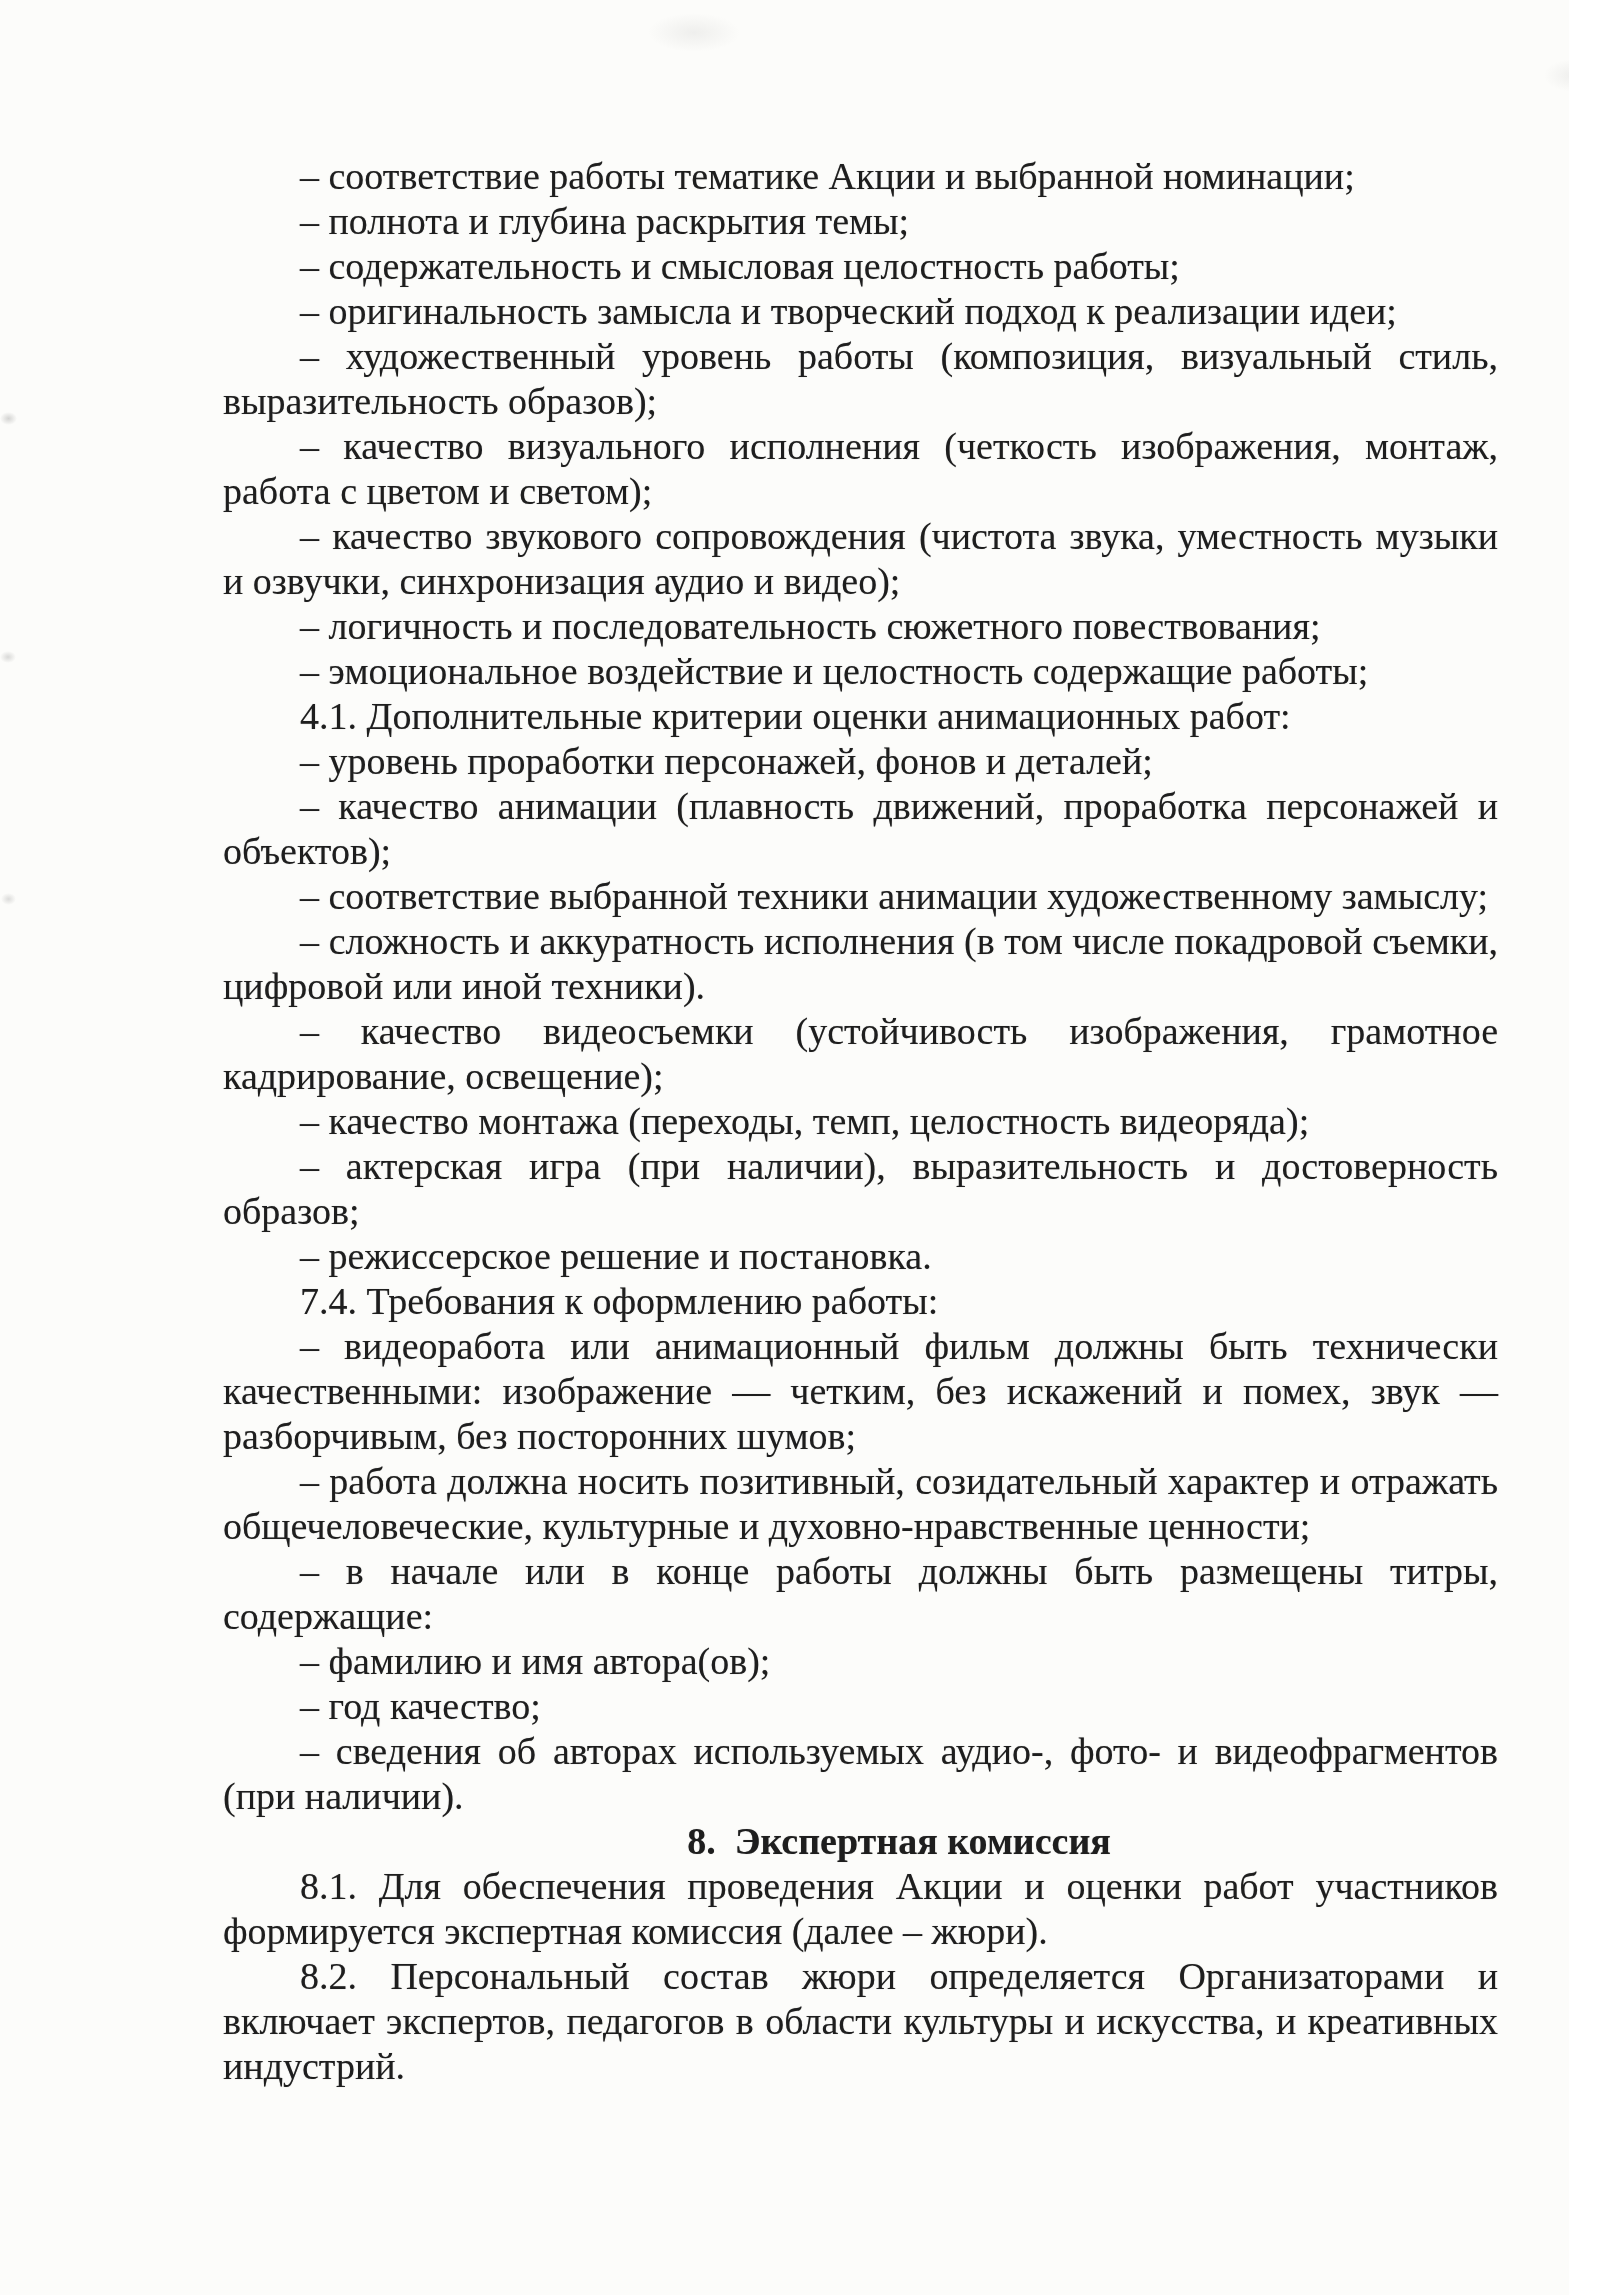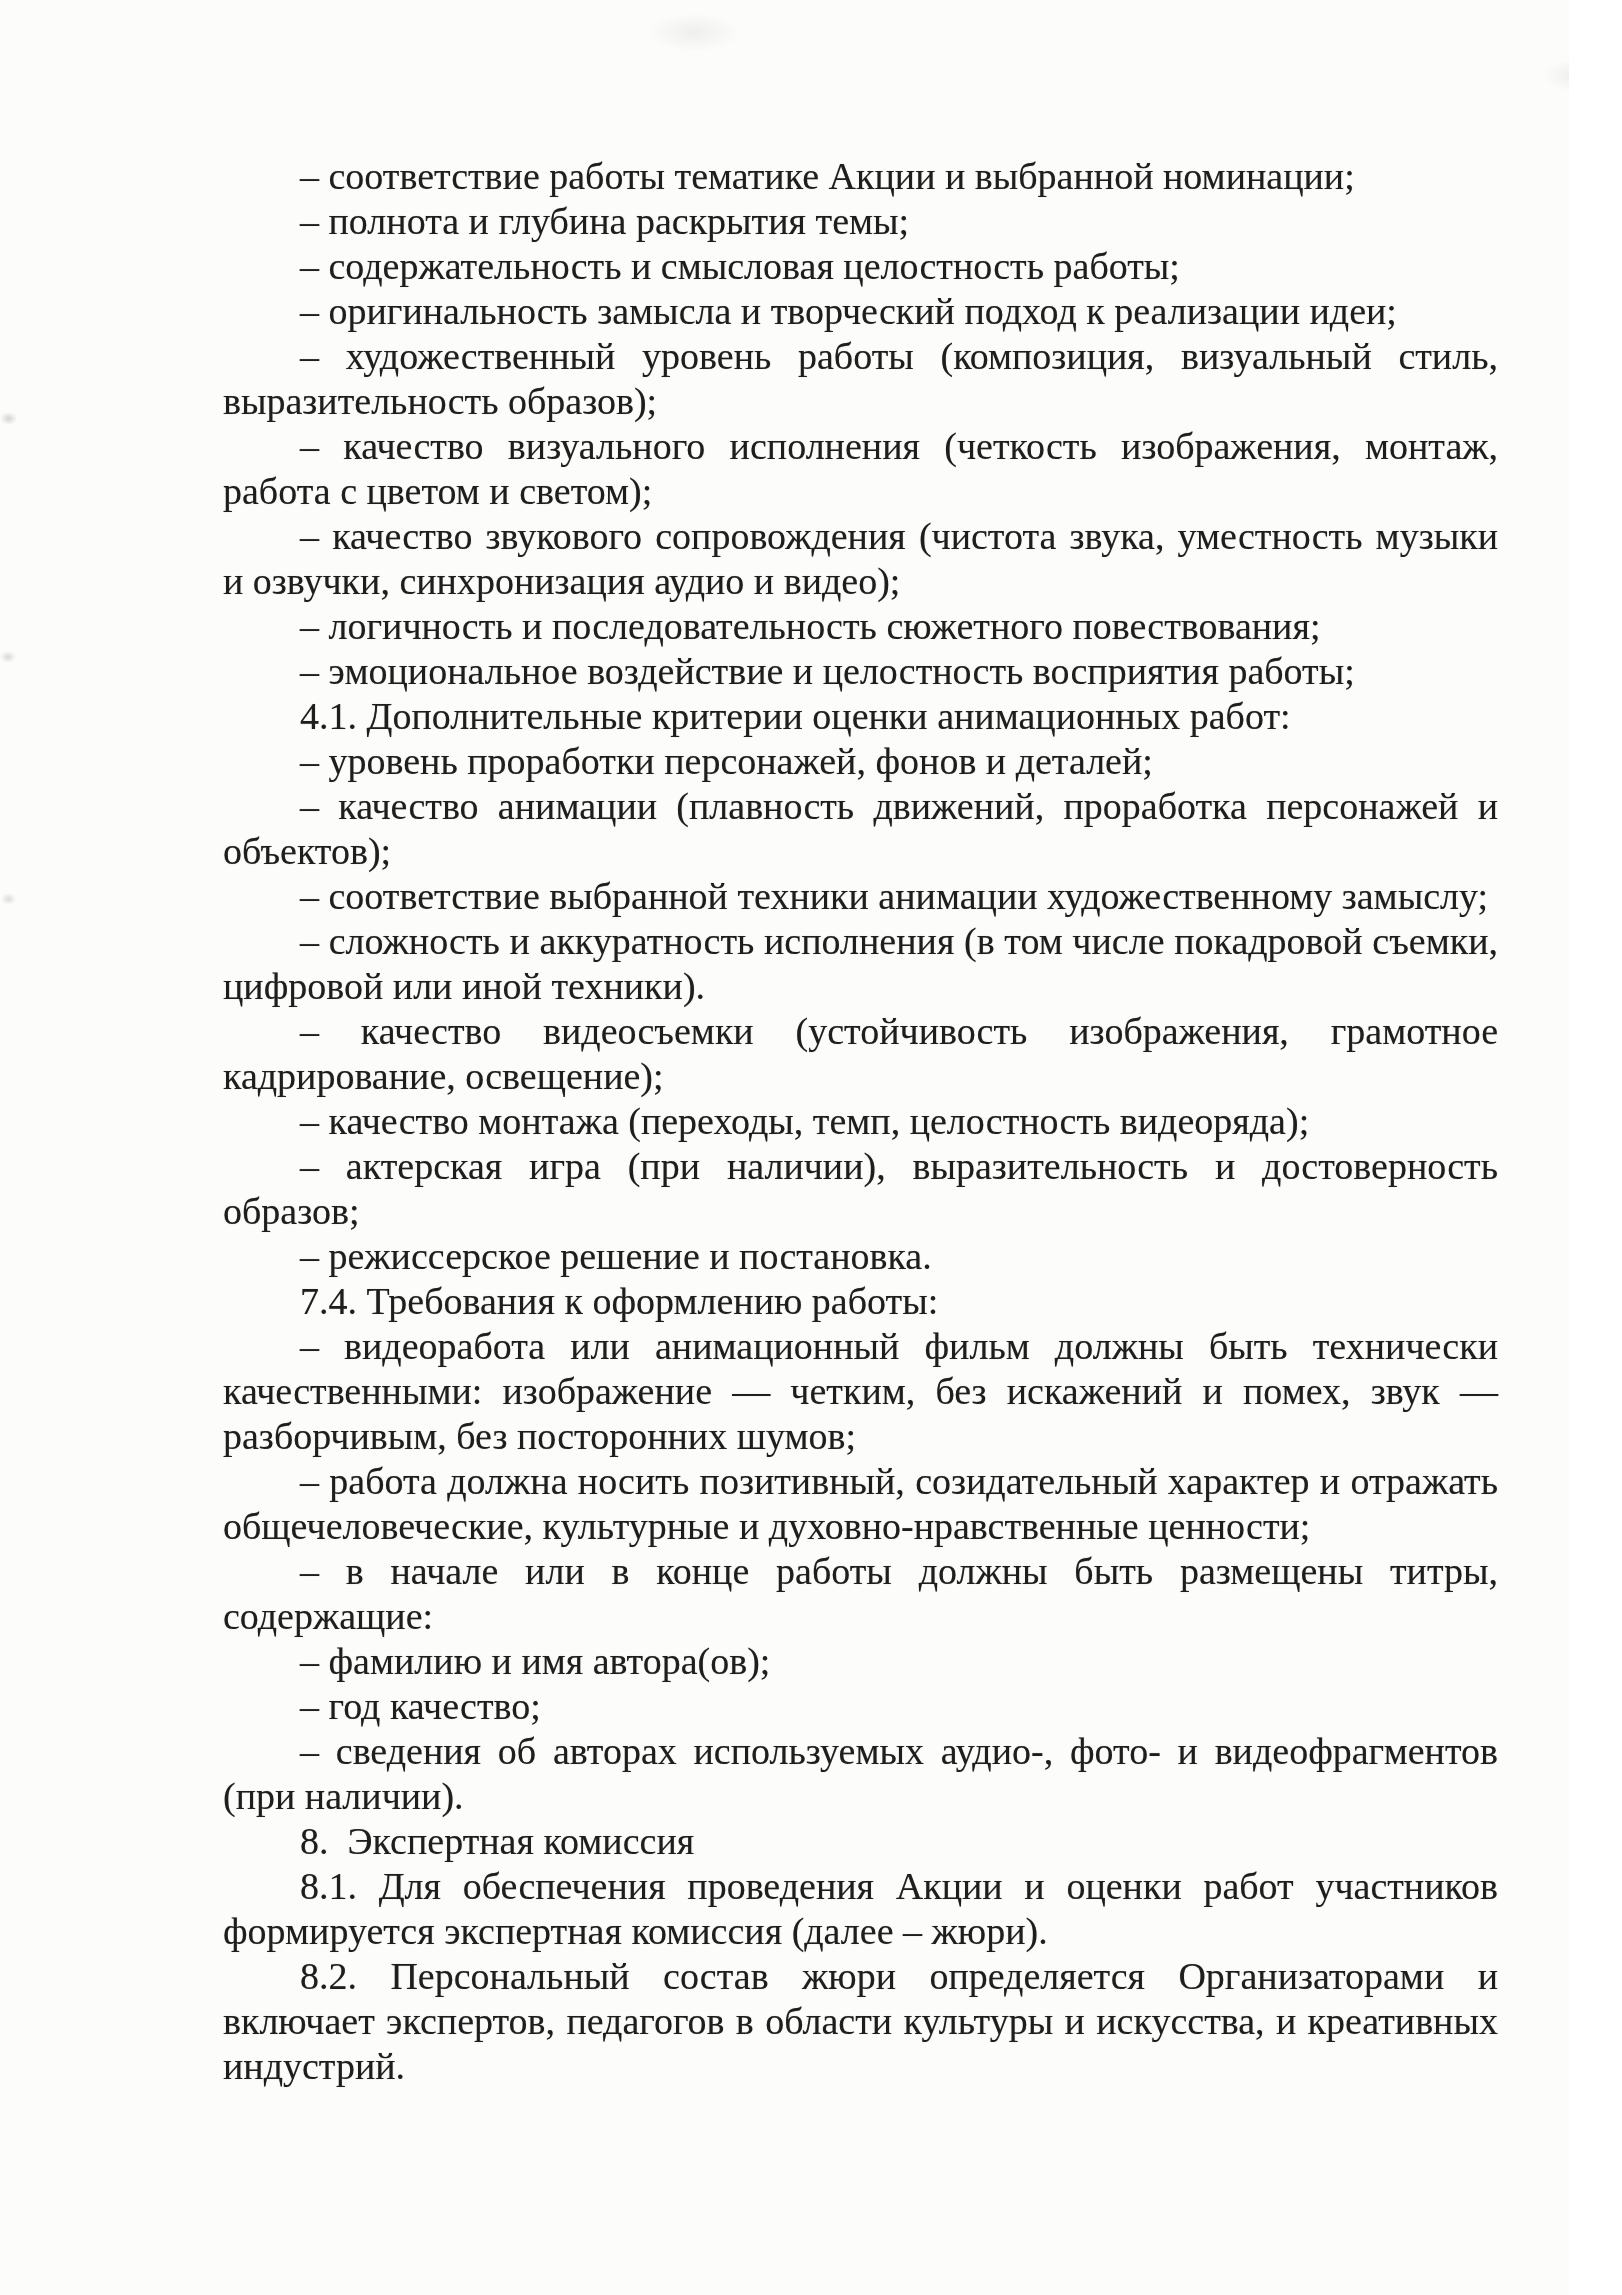--- a/index.html
+++ b/index.html
@@ -43,22 +43,22 @@
     color: var(--ink, #1e1e1e);
     text-align: justify;
     text-shadow: 0 0 0.8px rgba(35,35,35,0.45);
   }
   .text-block p {
     margin: 0;
     padding: 0;
     text-indent: 77px;
   }
   .text-block p.heading {
-    text-align: left;
-    font-weight: normal;
+    text-align: center;
+    font-weight: bold;
   }
 </style>
 </head>
 <body>
 
 <div class="page">
   <span class="smudge smudge-a"></span>
   <span class="smudge smudge-b"></span>
   <span class="smudge smudge-c"></span>
   <span class="smudge smudge-d"></span>
@@ -66,21 +66,21 @@
 
   <div class="text-block">
       <p class="item">– соответствие работы тематике Акции и выбранной номинации;</p>
       <p class="item">– полнота и глубина раскрытия темы;</p>
       <p class="item">– содержательность и смысловая целостность работы;</p>
       <p class="item">– оригинальность замысла и творческий подход к реализации идеи;</p>
       <p class="item">– художественный уровень работы (композиция, визуальный стиль, выразительность образов);</p>
       <p class="item">– качество визуального исполнения (четкость изображения, монтаж, работа с цветом и светом);</p>
       <p class="item">– качество звукового сопровождения (чистота звука, уместность музыки и озвучки, синхронизация аудио и видео);</p>
       <p class="item">– логичность и последовательность сюжетного повествования;</p>
-      <p class="item">– эмоциональное воздействие и целостность восприятия работы;</p>
+      <p class="item">– эмоциональное воздействие и целостность содержащие работы;</p>
       <p class="item">4.1. Дополнительные критерии оценки анимационных работ:</p>
       <p class="item">– уровень проработки персонажей, фонов и деталей;</p>
       <p class="item">– качество анимации (плавность движений, проработка персонажей и объектов);</p>
       <p class="item">– соответствие выбранной техники анимации художественному замыслу;</p>
       <p class="item">– сложность и аккуратность исполнения (в том числе покадровой съемки, цифровой или иной техники).</p>
       <p class="item">– качество видеосъемки (устойчивость изображения, грамотное кадрирование, освещение);</p>
       <p class="item">– качество монтажа (переходы, темп, целостность видеоряда);</p>
       <p class="item">– актерская игра (при наличии), выразительность и достоверность образов;</p>
       <p class="item">– режиссерское решение и постановка.</p>
       <p class="item">7.4. Требования к оформлению работы:</p>

